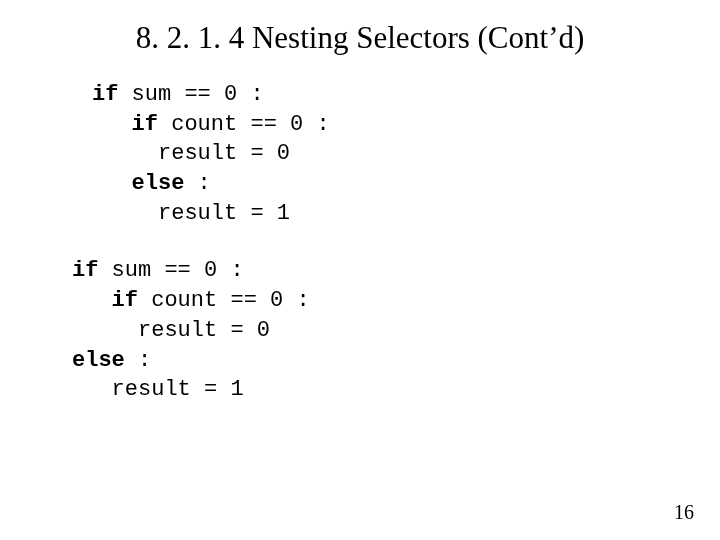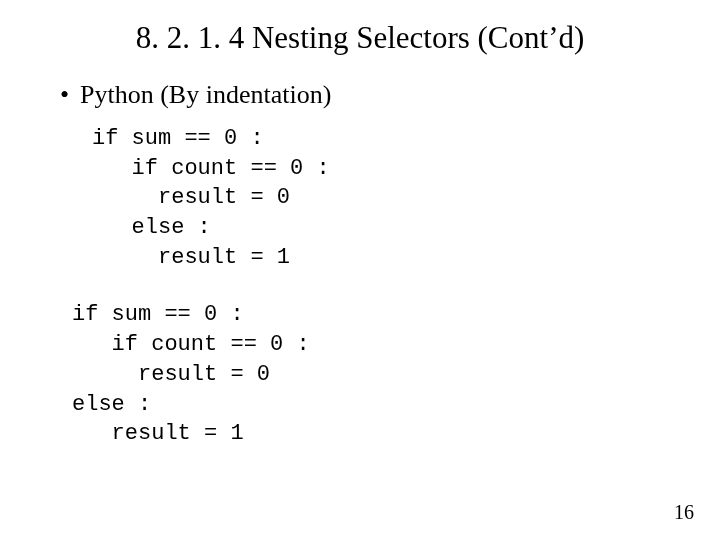--- a/index.html
+++ b/index.html
@@ -42,41 +42,38 @@
   }
   .code-block {
     font-family: "Courier New", Courier, monospace;
     font-size: 22px;
     line-height: 1.35;
     white-space: pre;
     margin-left: 32px;
     margin-bottom: 28px;
   }
   .code-block .kw {
-    font-weight: normal;
+    font-weight: bold;
   }
   .page-num {
     position: absolute;
     bottom: 16px;
     right: 26px;
     font-size: 20px;
   }
 </style>
 </head>
 <body>
 
 <div class="slide">
 
   <div class="title">8. 2. 1. 4 Nesting Selectors (Cont’d)</div>
 
   <div class="body">
 
-    <div class="bullet-row">
-      <span class="dot">•</span><span>Python (By indentation)</span>
-    </div>
 
     <div class="code-block"><span class="kw">if</span><span> sum == 0 :</span>
 <span class="kw">   if</span><span> count == 0 :</span>
 <span>     result = 0</span>
 <span class="kw">   else</span><span> :</span>
 <span>     result = 1</span></div>
 
     <div class="code-block" style="margin-left:12px;"><span class="kw">if</span><span> sum == 0 :</span>
 <span class="kw">   if</span><span> count == 0 :</span>
 <span>     result = 0</span>

